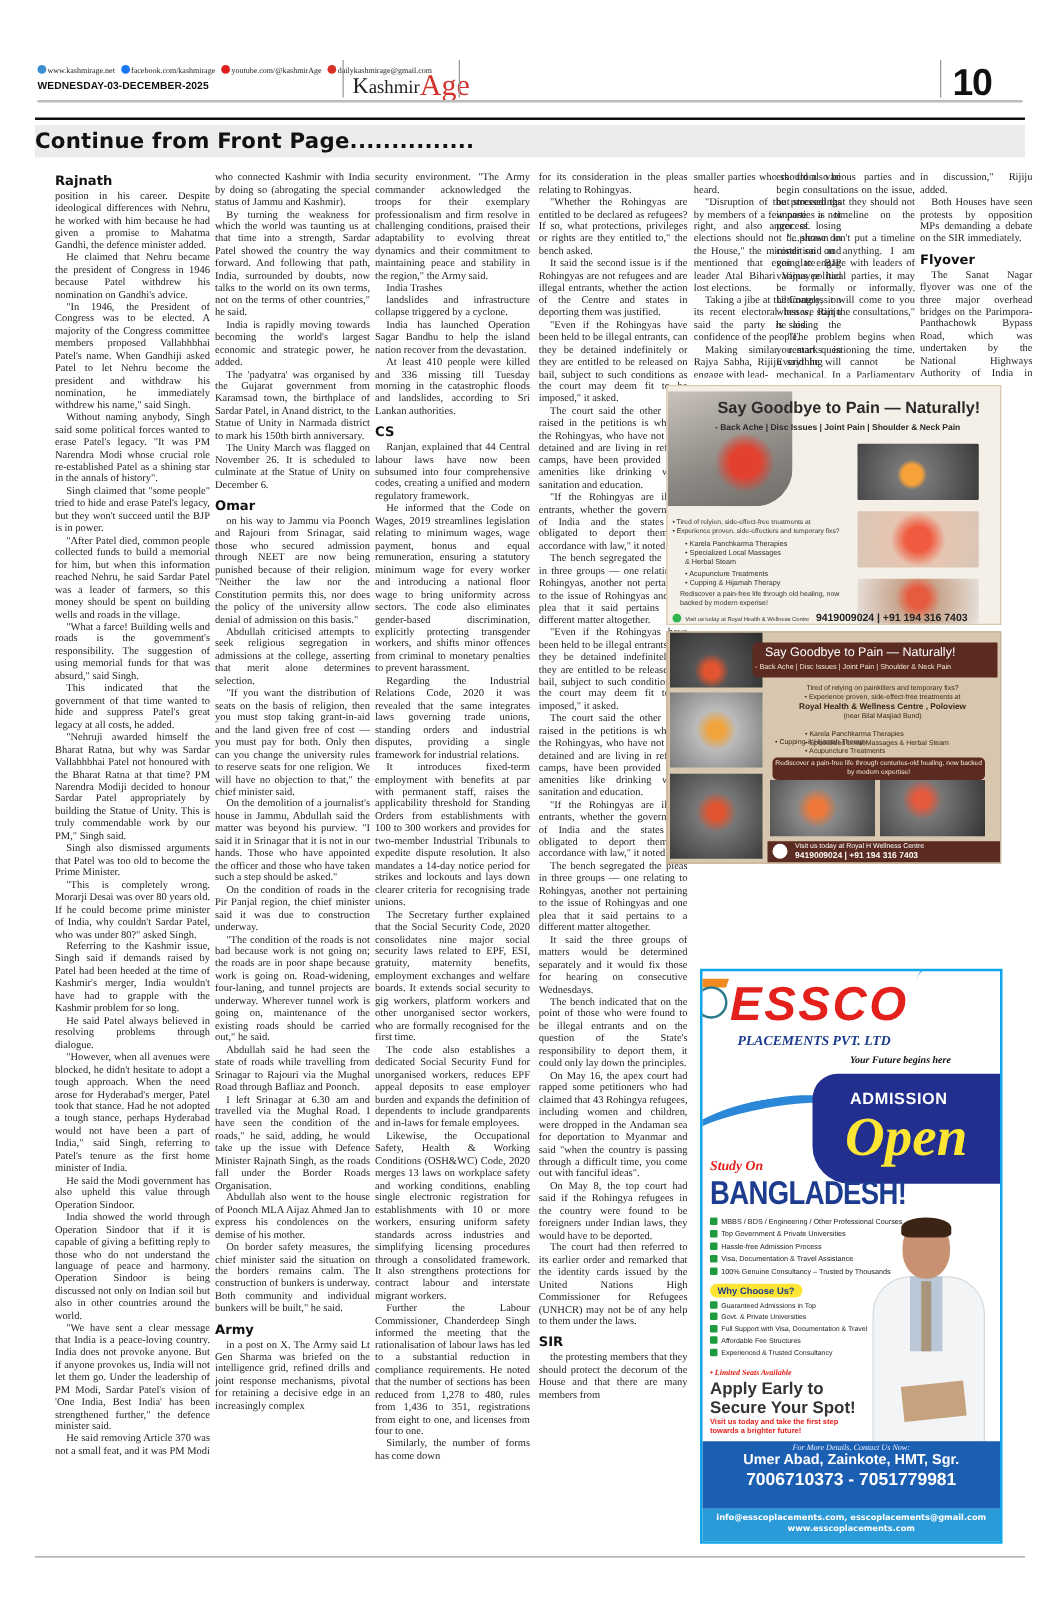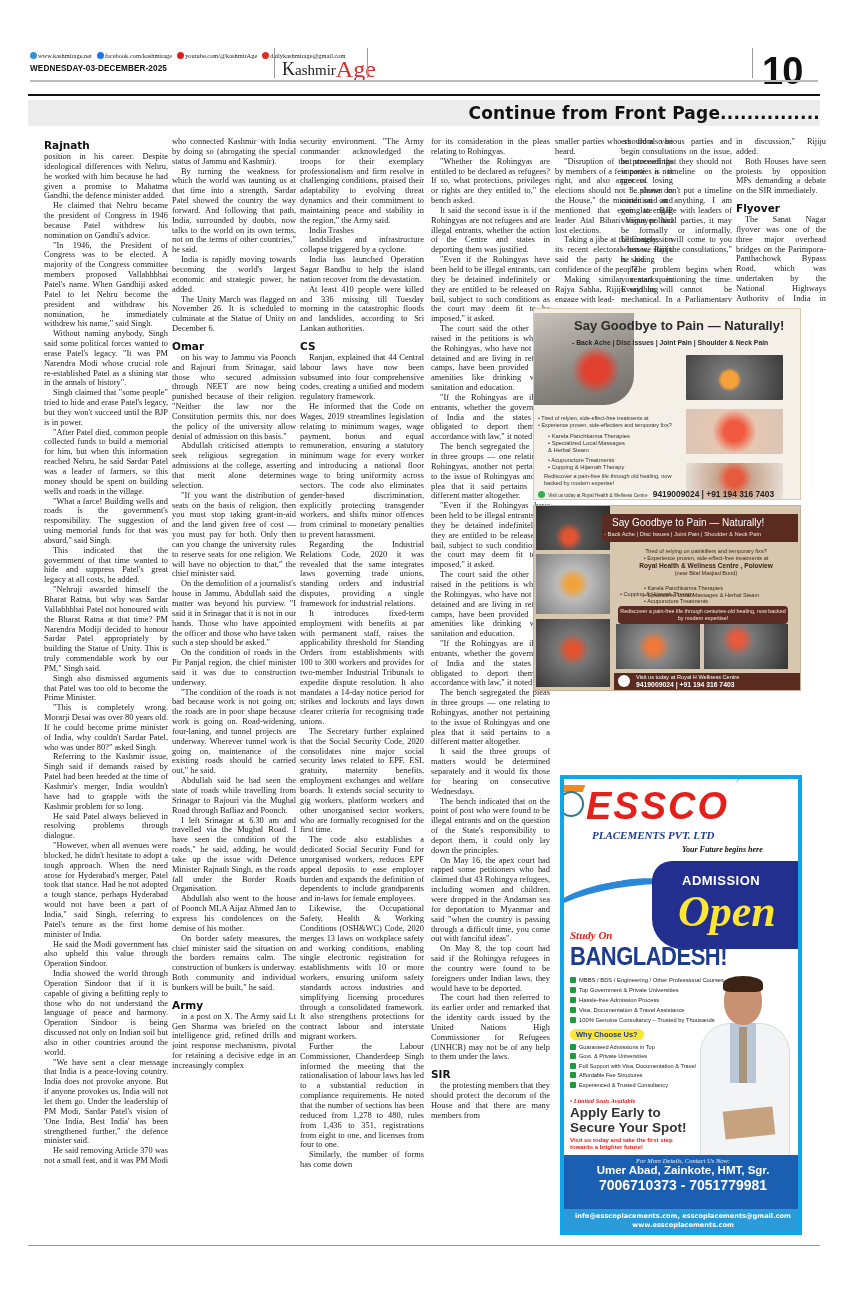--- a/index.html
+++ b/index.html
@@ -9,24 +9,24 @@
   
   .masthead { position: absolute; left: 30px; top: 50px; width: 462px; height: 32px; }
   .social { position: absolute; left: 0; top: 2px; font-size: 6.4px; white-space: nowrap; font-family: "Liberation Serif", serif; color: #222; }
   .social span.ic { display: inline-block; width: 7px; height: 7px; border-radius: 50%; vertical-align: -1px; margin-right: 1px; }
   .social .item { margin-right: 5px; }
   .dateline { position: absolute; left: 0; top: 14px; font-family: "Liberation Sans", sans-serif; font-weight: bold; font-size: 8.2px; letter-spacing: 0.1px; color: #111; }
   .vsep { position: absolute; top: 48px; width: 1px; height: 30px; background: #999; }
   .logo { position: absolute; left: 282px; top: 54px; font-family: "Liberation Serif", serif; font-size: 15px; color: #222; white-space: nowrap; }
   .logo .k { font-size: 18px; }
   .logo .age { color: #d3312b; font-size: 24px; position: relative; top: 2px; }
-  .pageno { position: absolute; left: 762px; top: 50px; font-family: "Liberation Sans", sans-serif; font-weight: bold; font-size: 38px; color: #111; letter-spacing: -1px; }
+  .pageno { position: absolute; left: 762px; top: 50px; font-family: "Liberation Sans", sans-serif; font-weight: bold; font-size: 30px; color: #111; letter-spacing: -1px; }
   .rule-thin { position: absolute; left: 30px; top: 80px; width: 788px; height: 2px; background: #bbb; }
   .rule-thick { position: absolute; left: 28px; top: 94px; width: 792px; height: 2px; background: #111; }
-  .banner { position: absolute; left: 28px; top: 100px; width: 792px; height: 26px; background: #ececec; text-align: right; }
+  .banner { position: absolute; left: 28px; top: 100px; width: 792px; height: 26px; background: #ececec; text-align: left; }
   .banner span { font-family: "DejaVu Sans", sans-serif; font-weight: bold; font-size: 17px; line-height: 26px; color: #111; letter-spacing: 0.2px; }
 
   
   .col { position: absolute; top: 137px; width: 124px; font-size: 8.4px; line-height: 9.85px; text-align: justify; hyphens: auto; color: #1a1a1a; overflow: hidden; }
   .col p { text-indent: 9px; }
   .col p.noindent { text-indent: 0; }
   .col h3 { font-family: "DejaVu Sans", sans-serif; font-weight: bold; font-size: 10.5px; line-height: 13px; text-align: left; margin-top: 6px; color: #111; }
   .col h3.first { margin-top: 2px; }
 
   .bottom-rule { position: absolute; left: 28px; top: 1245px; width: 792px; height: 1px; background: #999; }
@@ -63,21 +63,21 @@
   .ad2 .txt ul li::before { content: "• "; }
   .ad2 .box { position: absolute; left: 84px; top: 97px; width: 170px; height: 18px; background: #5b2a20; border-radius: 4px; color: #f4e8da; font-family: "Liberation Sans", sans-serif; font-size: 5.4px; line-height: 7px; text-align: center; padding-top: 2px; }
   .ad2 .k1 { position: absolute; left: 82px; top: 118px; width: 84px; height: 45px; background: radial-gradient(circle at 45% 50%, #f0793a 0 6px, #888 16px, #444 100%); }
   .ad2 .k2 { position: absolute; left: 170px; top: 118px; width: 84px; height: 45px; background: radial-gradient(circle at 40% 35%, #e65a3e 0 6px, #777 16px, #333 100%); }
   .ad2 .foot { position: absolute; left: 80px; top: 167px; width: 186px; height: 17px; background: #5b2a20; color: #fff; font-family: "Liberation Sans", sans-serif; }
   .ad2 .foot .ph-ic { position: absolute; left: 4px; top: 2px; width: 12px; height: 12px; border-radius: 50%; background: #fff; }
   .ad2 .foot .l1 { position: absolute; left: 22px; top: 1px; font-size: 5.6px; white-space: nowrap; }
   .ad2 .foot .l2 { position: absolute; left: 22px; top: 8px; font-size: 6.8px; font-weight: bold; white-space: nowrap; }
 
   
-  .ad3 { position: absolute; left: 560px; top: 775px; width: 242px; height: 460px; background: #fff; border: 4px solid #0ea5e9; overflow: hidden; }
+  .ad3 { position: absolute; left: 560px; top: 775px; width: 242px; height: 460px; background: #fff; border: 2px solid #0ea5e9; overflow: hidden; }
   .ad3 .globe { position: absolute; left: -6px; top: 12px; width: 26px; height: 26px; border-radius: 50%; border: 2px solid #2c7a8c; }
   .ad3 .cap { position: absolute; left: -4px; top: 6px; width: 24px; height: 7px; background: #f08a1f; transform: skewX(-20deg); }
   .ad3 .brand { position: absolute; left: 22px; top: 8px; font-family: "Liberation Sans", sans-serif; font-weight: bold; font-style: italic; font-size: 38px; color: #e3201b; letter-spacing: 2px; line-height: 38px; }
   .ad3 .brand2 { position: absolute; left: 28px; top: 50px; font-family: Liberation Serif, serif; font-weight: bold; font-style: italic; font-size: 11px; color: #1d3c8f; white-space: nowrap; }
   .ad3 .slogan { position: absolute; left: 118px; top: 66px; font-family: "Liberation Serif", serif; font-style: italic; font-weight: bold; font-size: 8px; color: #111; white-space: nowrap; }
   .ad3 .swoosh1 { position: absolute; left: 168px; top: -10px; width: 120px; height: 70px; border-radius: 50%; border-top: 8px solid #2b88d8; transform: rotate(18deg); }
   .ad3 .banner { position: absolute; left: 88px; top: 82px; width: 160px; height: 88px; background: #232f8f; border-radius: 20px 0 0 30px; }
   .ad3 .swoosh2 { position: absolute; left: -20px; top: 102px; width: 150px; height: 50px; border-radius: 50%; border-top: 7px solid #2b88d8; transform: rotate(-10deg); }
   .ad3 .adm { position: absolute; left: 118px; top: 94px; font-family: "Liberation Sans", sans-serif; font-weight: bold; font-size: 13px; color: #fff; letter-spacing: 0.5px; white-space: nowrap; }
   .ad3 .open { position: absolute; left: 114px; top: 108px; font-family: "Liberation Serif", serif; font-weight: bold; font-style: italic; font-size: 44px; color: #fde533; line-height: 50px; }
@@ -142,20 +142,21 @@
     <p>"However, when all avenues were blocked, he didn't hesitate to adopt a tough approach. When the need arose for Hyderabad's merger, Patel took that stance. Had he not adopted a tough stance, perhaps Hyderabad would not have been a part of India," said Singh, referring to Patel's tenure as the first home minister of India.</p>
     <p>He said the Modi government has also upheld this value through Operation Sindoor.</p>
     <p>India showed the world through Operation Sindoor that if it is capable of giving a befitting reply to those who do not understand the language of peace and harmony. Operation Sindoor is being discussed not only on Indian soil but also in other countries around the world.</p>
     <p>"We have sent a clear message that India is a peace-loving country. India does not provoke anyone. But if anyone provokes us, India will not let them go. Under the leadership of PM Modi, Sardar Patel's vision of 'One India, Best India' has been strengthened further," the defence minister said.</p>
     <p>He said removing Article 370 was not a small feat, and it was PM Modi</p>
   </div>
 <div class="col" style="left:172px; height:1105px;">
     <p class="noindent">who connected Kashmir with India by doing so (abrogating the special status of Jammu and Kashmir).</p>
     <p>By turning the weakness for which the world was taunting us at that time into a strength, Sardar Patel showed the country the way forward. And following that path, India, surrounded by doubts, now talks to the world on its own terms, not on the terms of other countries," he said.</p>
     <p>India is rapidly moving towards becoming the world's largest economic and strategic power, he added.</p>
+    <p>The 'padyatra' was organised by the Gujarat government from Karamsad town, the birthplace of Sardar Patel, in Anand district, to the Statue of Unity in Narmada district to mark his 150th birth anniversary.</p>
     <p>The Unity March was flagged on November 26. It is scheduled to culminate at the Statue of Unity on December 6.</p>
     <h3>Omar</h3>
     <p>on his way to Jammu via Poonch and Rajouri from Srinagar, said those who secured admission through NEET are now being punished because of their religion. "Neither the law nor the Constitution permits this, nor does the policy of the university allow denial of admission on this basis."</p>
     <p>Abdullah criticised attempts to seek religious segregation in admissions at the college, asserting that merit alone determines selection.</p>
     <p>"If you want the distribution of seats on the basis of religion, then you must stop taking grant-in-aid and the land given free of cost — you must pay for both. Only then can you change the university rules to reserve seats for one religion. We will have no objection to that," the chief minister said.</p>
     <p>On the demolition of a journalist's house in Jammu, Abdullah said the matter was beyond his purview. "I said it in Srinagar that it is not in our hands. Those who have appointed the officer and those who have taken such a step should be asked."</p>
     <p>On the condition of roads in the Pir Panjal region, the chief minister said it was due to construction underway.</p>
     <p>"The condition of the roads is not bad because work is not going on; the roads are in poor shape because work is going on. Road-widening, four-laning, and tunnel projects are underway. Wherever tunnel work is going on, maintenance of the existing roads should be carried out," he said.</p>
     <p>Abdullah said he had seen the state of roads while travelling from Srinagar to Rajouri via the Mughal Road through Bafliaz and Poonch.</p>
     <p>I left Srinagar at 6.30 am and travelled via the Mughal Road. I have seen the condition of the roads," he said, adding, he would take up the issue with Defence Minister Rajnath Singh, as the roads fall under the Border Roads Organisation.</p>
@@ -188,21 +189,21 @@
     <p>It said the second issue is if the Rohingyas are not refugees and are illegal entrants, whether the action of the Centre and states in deporting them was justified.</p>
     <p>"Even if the Rohingyas have been held to be illegal entrants, can they be detained indefinitely or they are entitled to be released on bail, subject to such conditions as the court may deem fit to be imposed," it asked.</p>
     <p>The court said the other issue raised in the petitions is whether the Rohingyas, who have not been detained and are living in refugee camps, have been provided basic amenities like drinking water, sanitation and education.</p>
     <p>"If the Rohingyas are illegal entrants, whether the government of India and the states are obligated to deport them in accordance with law," it noted.</p>
     <p>The bench segregated the pleas in three groups — one relating to Rohingyas, another not pertaining to the issue of Rohingyas and one plea that it said pertains to a different matter altogether.</p>
     <p>"Even if the Rohingyas have been held to be illegal entrants, can they be detained indefinitely or they are entitled to be released on bail, subject to such conditions as the court may deem fit to be imposed," it asked.</p>
     <p>The court said the other issue raised in the petitions is whether the Rohingyas, who have not been detained and are living in refugee camps, have been provided basic amenities like drinking water, sanitation and education.</p>
     <p>"If the Rohingyas are illegal entrants, whether the government of India and the states are obligated to deport them in accordance with law," it noted.</p>
     <p>The bench segregated the pleas in three groups — one relating to Rohingyas, another not pertaining to the issue of Rohingyas and one plea that it said pertains to a different matter altogether.</p>
     <p>It said the three groups of matters would be determined separately and it would fix those for hearing on consecutive Wednesdays.</p>
-    <p>The bench indicated that on the point of post who were found to be illegal entrants and on the question of the State's responsibility to deport them, it could only lay down the principles.</p>
+    <p>The bench indicated that on the point of those who were found to be illegal entrants and on the question of the State's responsibility to deport them, it could only lay down the principles.</p>
     <p>On May 16, the apex court had rapped some petitioners who had claimed that 43 Rohingya refugees, including women and children, were dropped in the Andaman sea for deportation to Myanmar and said "when the country is passing through a difficult time, you come out with fanciful ideas".</p>
     <p>On May 8, the top court had said if the Rohingya refugees in the country were found to be foreigners under Indian laws, they would have to be deported.</p>
     <p>The court had then referred to its earlier order and remarked that the identity cards issued by the United Nations High Commissioner for Refugees (UNHCR) may not be of any help to them under the laws.</p>
     <h3>SIR</h3>
     <p>the protesting members that they should protect the decorum of the House and that there are many members from</p>
   </div>
 <div class="col" style="left:555px; width:118px; height:165px;">
     <p class="noindent">smaller parties who should also be heard.</p>
     <p>"Disruption of the proceedings by members of a few parties is not right, and also anger of losing elections should not be shown in the House," the minister said and mentioned that even late BJP leader Atal Bihari Vajpayee had lost elections.</p>
     <p>Taking a jibe at the Congress on its recent electoral losses, Rijiju said the party is losing the confidence of the people.</p>

